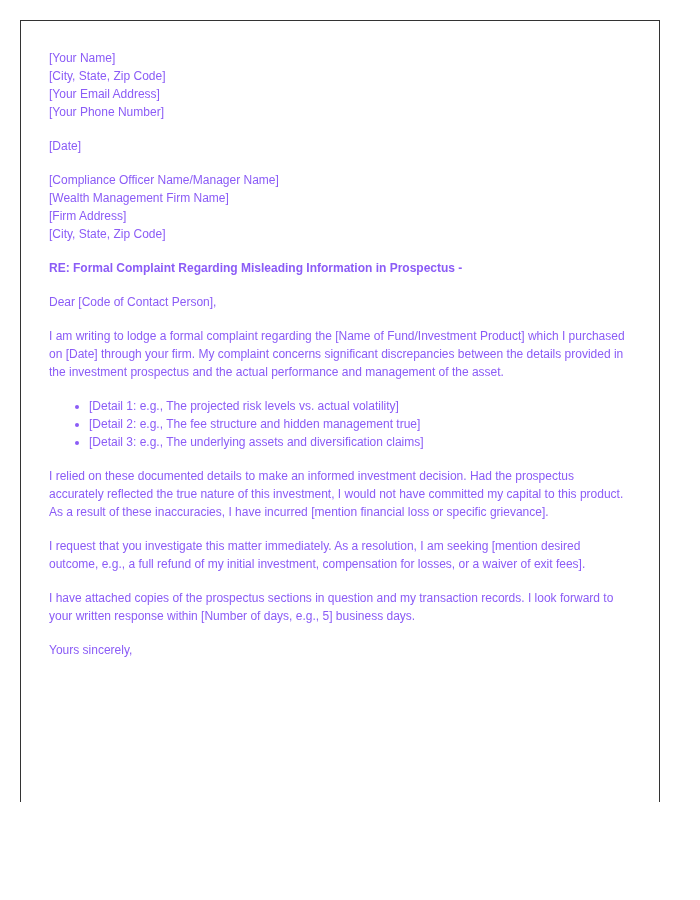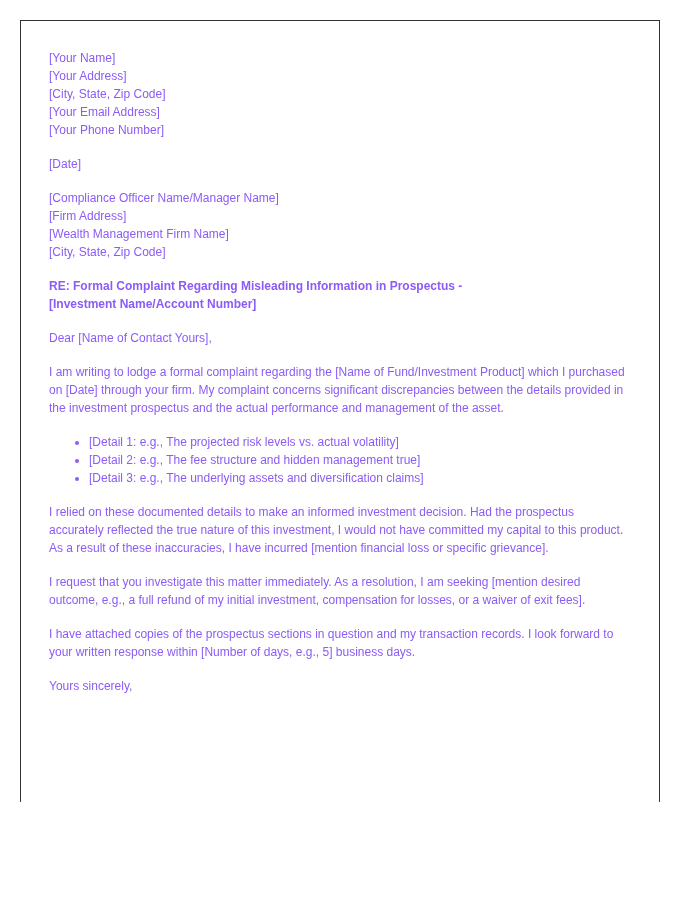--- a/index.html
+++ b/index.html
@@ -26,41 +26,39 @@
     ul { margin: 12px 0 16px 0; padding-left: 40px; }
     ul li { margin: 0; }
   </style>
 </head>
 <body>
 
 <div class="page">
 
   <div class="block">
     <span class="line">[Your Name]</span>
-    <span class="line">[Your Address]</span>
     <span class="line">[City, State, Zip Code]</span>
     <span class="line">[Your Email Address]</span>
     <span class="line">[Your Phone Number]</span>
   </div>
 
   <p>[Date]</p>
 
   <div class="block">
     <span class="line">[Compliance Officer Name/Manager Name]</span>
+    <span class="line">[Wealth Management Firm Name]</span>
     <span class="line">[Firm Address]</span>
-    <span class="line">[Wealth Management Firm Name]</span>
     <span class="line">[City, State, Zip Code]</span>
   </div>
 
   <div class="block subject">
     <span class="line">RE: Formal Complaint Regarding Misleading Information in Prospectus -</span>
-    <span class="line">[Investment Name/Account Number]</span>
   </div>
 
-  <p>Dear [Name of Contact Yours],</p>
+  <p>Dear [Code of Contact Person],</p>
 
   <p>I am writing to lodge a formal complaint regarding the [Name of Fund/Investment Product] which I purchased on [Date] through your firm. My complaint concerns significant discrepancies between the details provided in the investment prospectus and the actual performance and management of the asset.</p>
 
 
   <ul>
     <li>[Detail 1: e.g., The projected risk levels vs. actual volatility]</li>
     <li>[Detail 2: e.g., The fee structure and hidden management true]</li>
     <li>[Detail 3: e.g., The underlying assets and diversification claims]</li>
   </ul>
 

